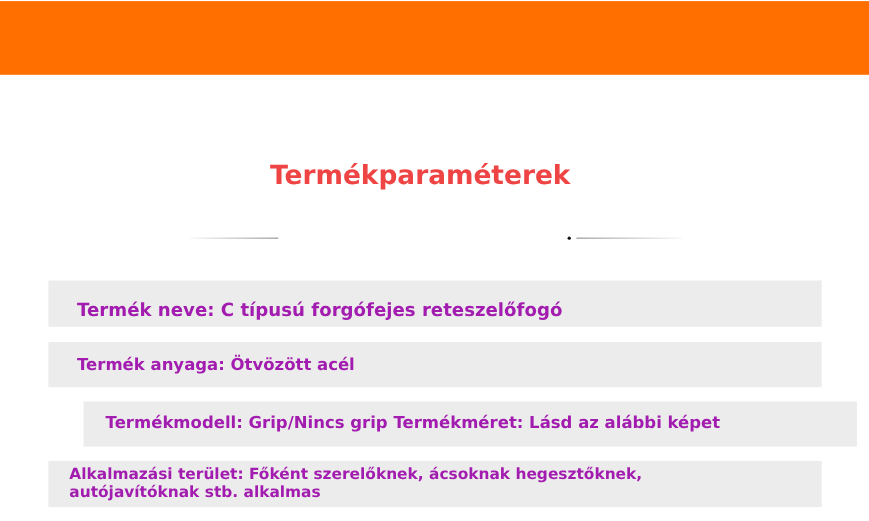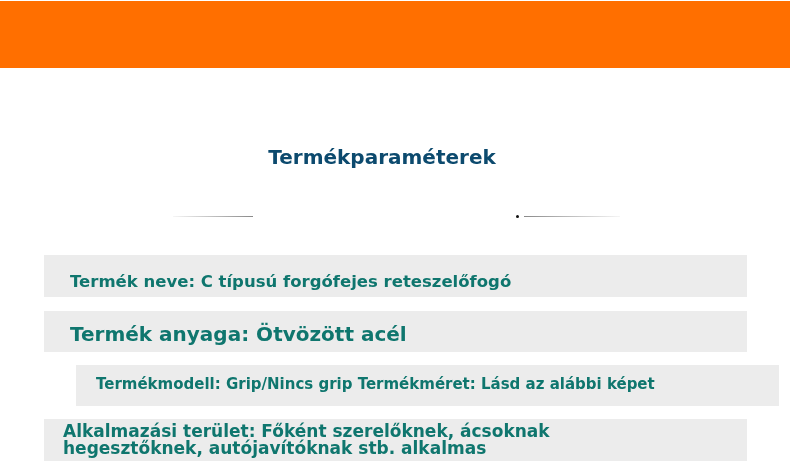--- a/index.html
+++ b/index.html
@@ -8,48 +8,48 @@
       background: #ffffff;
       font-family: "DejaVu Sans", "Liberation Sans", sans-serif;
       color: #111111;
     }
     .banner {
       position: absolute; left: 0; top: 1px; width: 790px; height: 67px;
       background: #ff6f00;
     }
     .title {
       position: absolute; left: 0; top: 145px; width: 764px;
-      text-align: center; font-weight: bold; font-size: 20px; letter-spacing: 0px;
-      color: #0c4a6e;
+      text-align: center; font-weight: bold; font-size: 24px; letter-spacing: 0px;
+      color: #ef4444;
     }
     .divider-left {
       position: absolute; left: 173px; top: 216px; width: 80px; height: 1px;
       background: linear-gradient(to right, rgba(160,160,160,0.1), #8a8a8a);
     }
     .divider-dot {
       position: absolute; left: 516px; top: 215px; width: 3px; height: 3px;
       border-radius: 50%; background: #111;
     }
     .divider-right {
       position: absolute; left: 524px; top: 216px; width: 96px; height: 1px;
       background: linear-gradient(to right, #8a8a8a, rgba(160,160,160,0.1));
     }
     .param-bar {
       position: absolute; left: 44px; width: 703px; background: #ececec;
     }
     .bar1 { top: 255px; height: 42px; }
     .bar2 { top: 311px; height: 41px; }
     .bar3 { top: 365px; height: 41px; margin-left: 32px; }
     .bar4 { top: 419px; height: 42px; }
-    .txt { position: absolute; font-weight: bold; white-space: nowrap; color: #0f766e; }
+    .txt { position: absolute; font-weight: bold; white-space: nowrap; color: #a21caf; }
     .t1 { left: 26px; top: 17px; font-size: 16.5px; }
-    .t2 { left: 26px; top: 11px; font-size: 20px; text-align: center; }
+    .t2 { left: 26px; top: 11px; font-size: 15px; text-align: center; }
     .t2r { left: 422px; top: 4px; font-size: 12.6px; line-height: 17px; white-space: normal; width: 240px; }
     .t3 { left: 20px; top: 10px; font-size: 15px; }
-    .t4 { left: 19px; top: 4px; font-size: 17px; line-height: 17px; white-space: normal; width: 540px; }
+    .t4 { left: 19px; top: 4px; font-size: 14px; line-height: 17px; white-space: normal; width: 540px; }
   </style>
 </head>
 <body>
 
 <div class="banner"></div>
 
 <div class="title">Termékparaméterek</div>
 
 <div class="divider-left"></div>
 <div class="divider-dot"></div>

